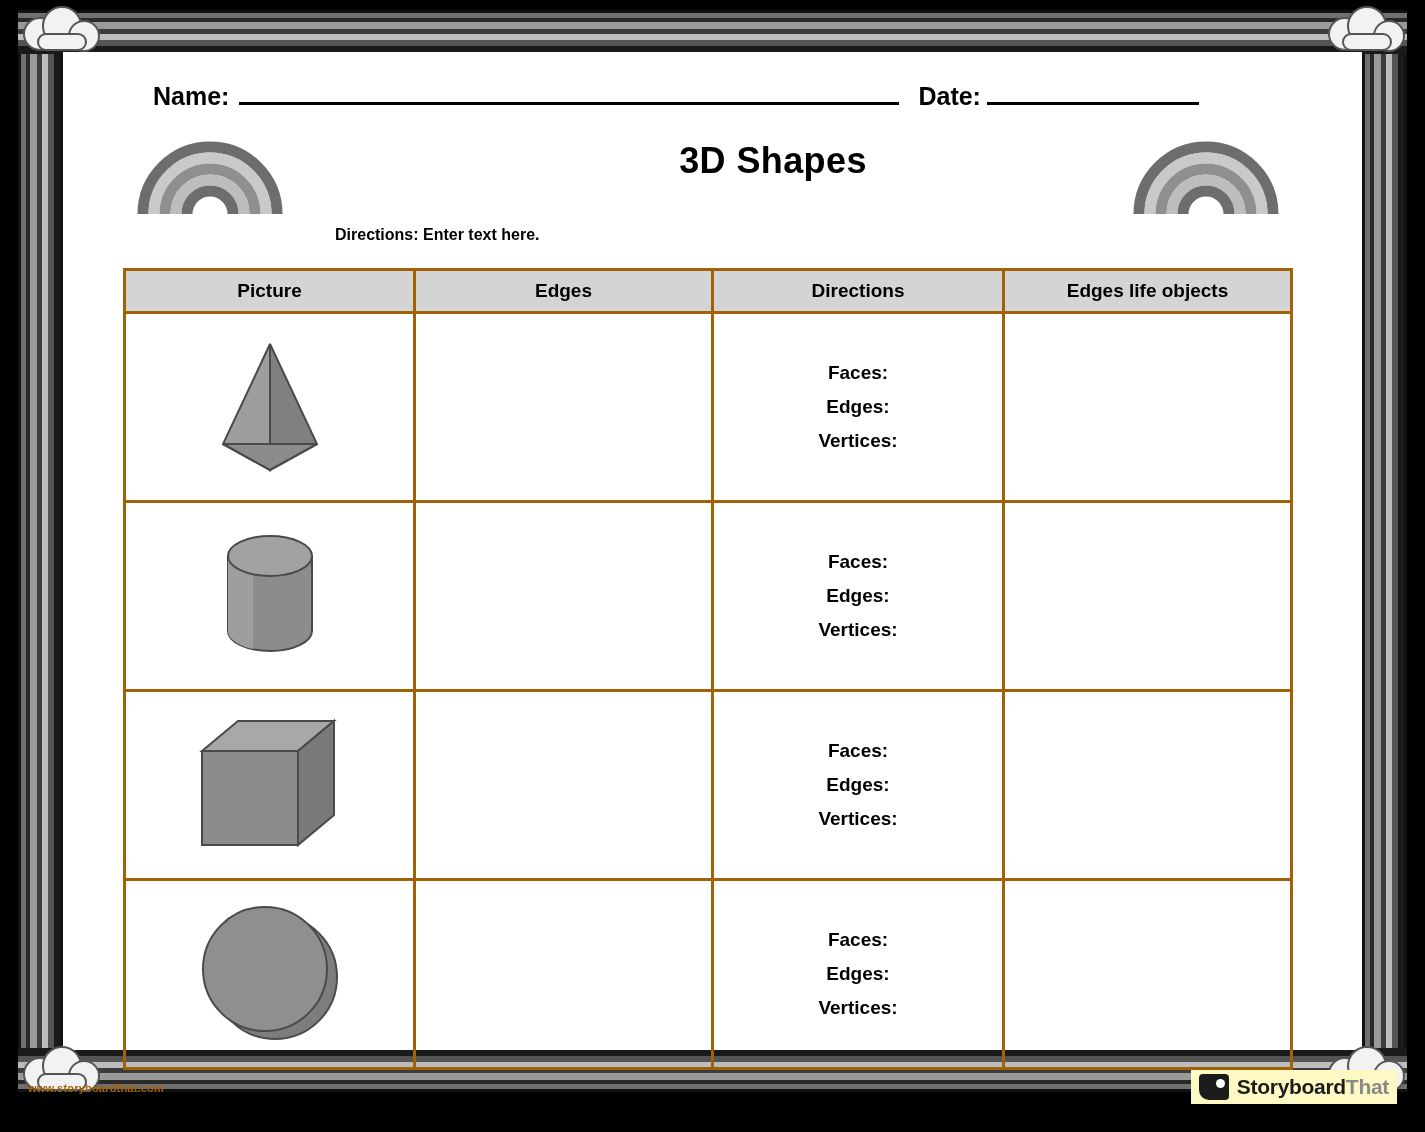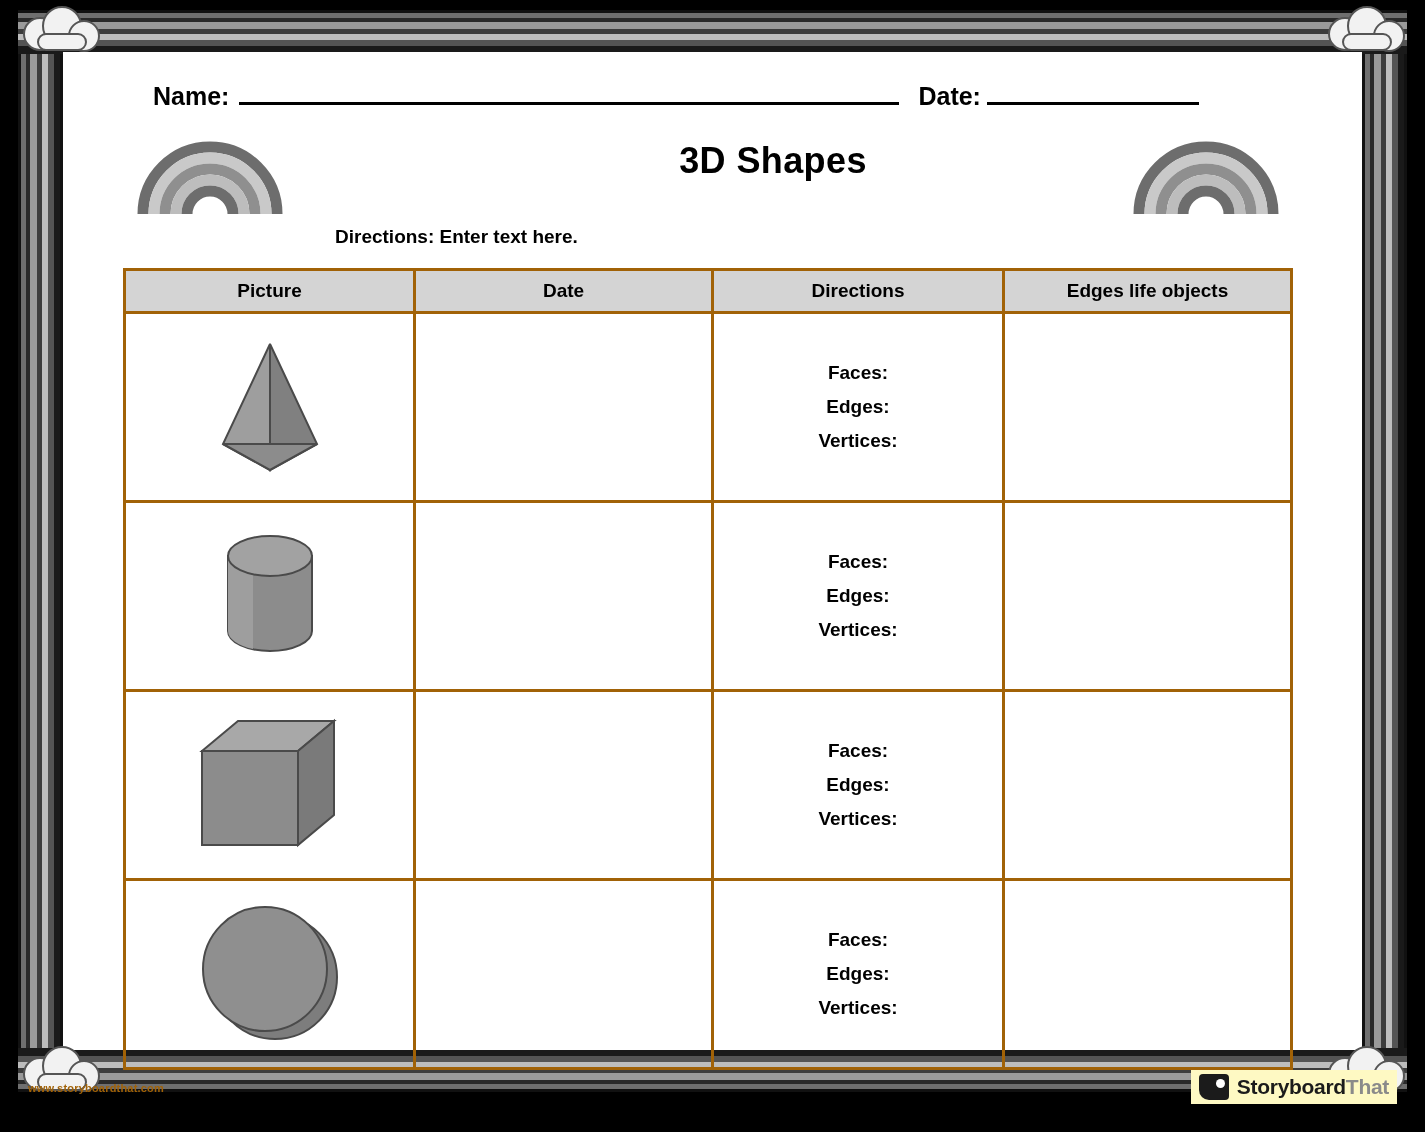--- a/index.html
+++ b/index.html
@@ -143,21 +143,21 @@
     width: 150px;
     height: 78px;
   }
   .rainbow-left  { left: 72px; }
   .rainbow-right { left: 1068px; }
 
   .directions {
     position: absolute;
     left: 272px;
     top: 174px;
-    font-size: 19px;
+    font-size: 16px;
     font-weight: bold;
     color: #000;
   }
 
   
   .tbl {
     position: absolute;
     left: 60px;
     top: 216px;
     width: 1092px;
@@ -286,21 +286,21 @@
         </g>
       </svg>
     </div>
 
     <div class="directions">Directions: Enter text here.</div>
 
     <table class="tbl">
       <thead>
         <tr>
           <th class="col-pic">Picture</th>
-          <th class="col-name">Date</th>
+          <th class="col-name">Edges</th>
           <th class="col-prop">Directions</th>
           <th class="col-real">Edges life objects</th>
         </tr>
       </thead>
       <tbody>
 
         <tr>
           <td>
             <div class="shape-cell">
               <svg width="150" height="150" viewBox="0 0 150 150">

